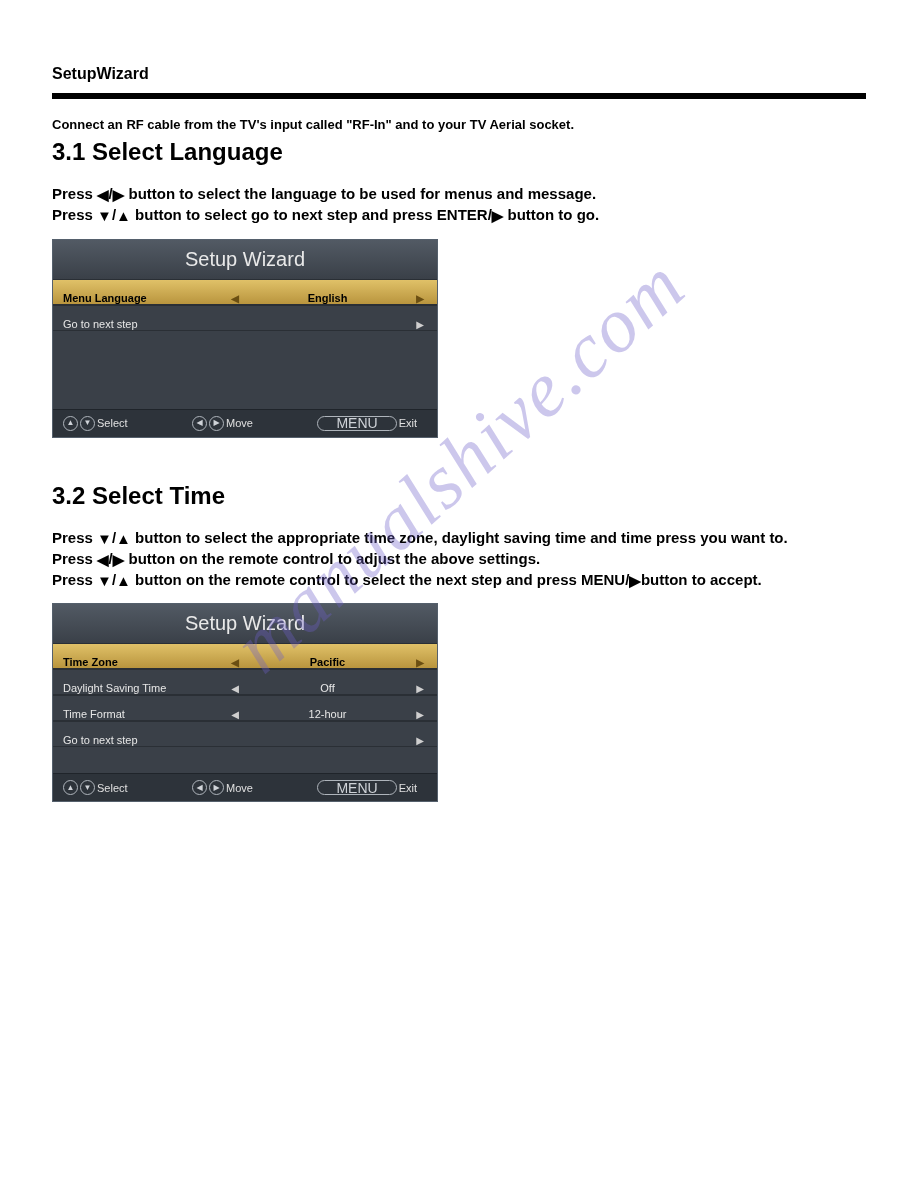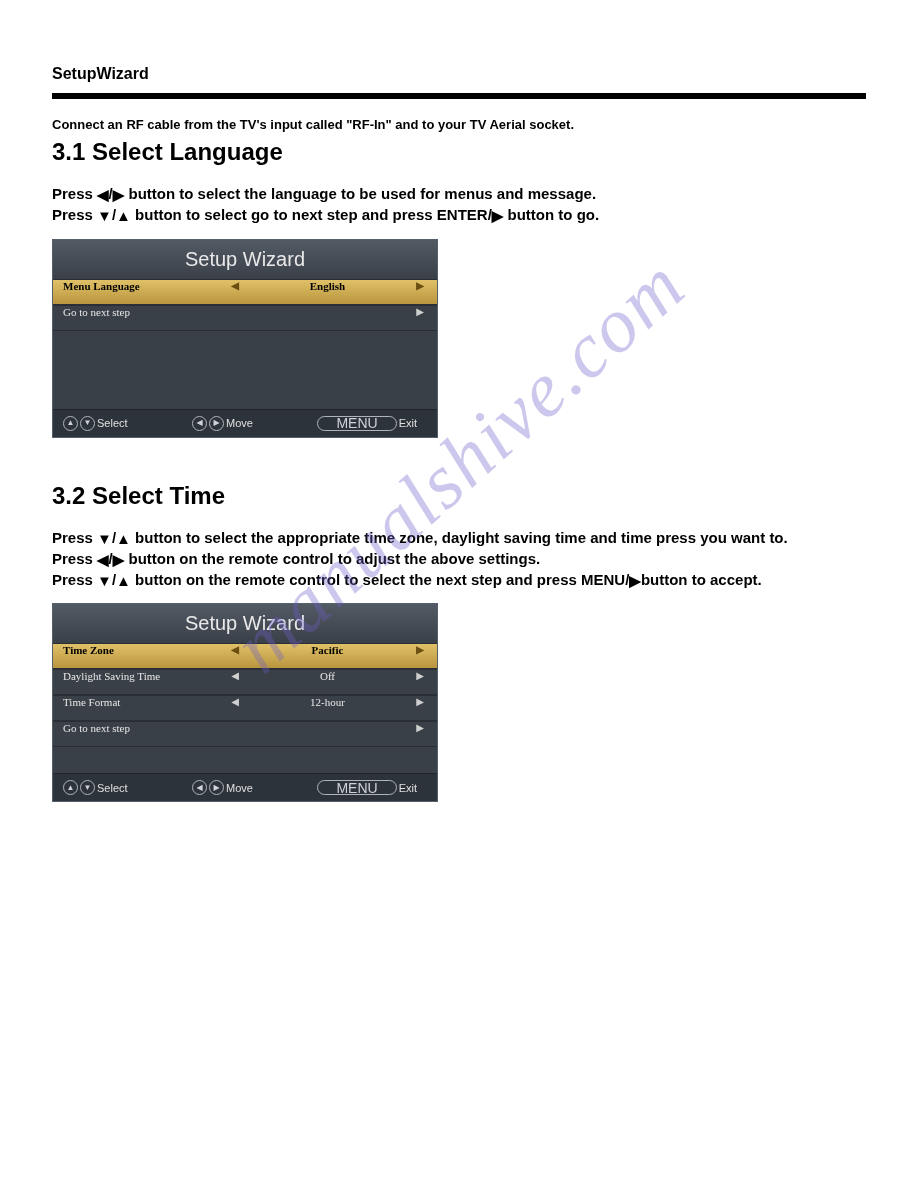--- a/index.html
+++ b/index.html
@@ -56,28 +56,27 @@
     font-size: 20px;
     color: #e9e9e9;
     padding: 8px 0 8px 0;
     background: linear-gradient(#525a64, #3a4048);
   }
   .wizard-body {
     padding: 0 0 0 0;
   }
   .wizard-row {
     display: flex;
-    align-items: flex-start;
+    align-items: flex-end;
     font-size: 11px;
     height: 26px;
     padding: 0 10px;
     border-top: 1px solid #2a2f35;
     border-bottom: 1px solid #2a2f35;
     box-sizing: border-box;
-    font-family: Liberation Serif, serif;
   }
   .wizard-row .label { flex: 0 0 165px; }
   .wizard-row .arrow-l,
   .wizard-row .arrow-r {
     flex: 0 0 14px;
     text-align: center;
     font-size: 10px;
   }
   .wizard-row .value {
     flex: 1 1 auto;

